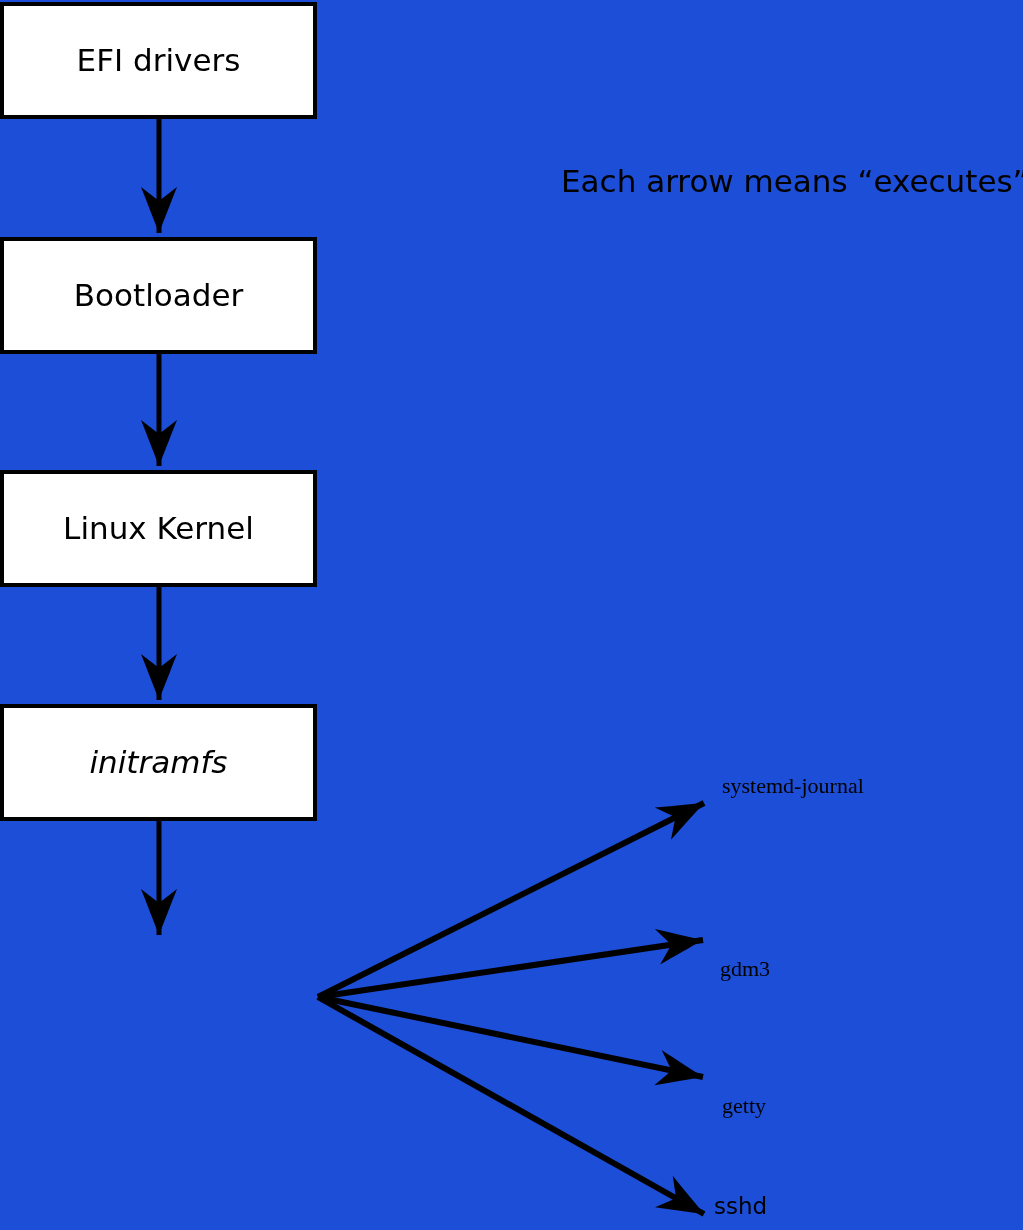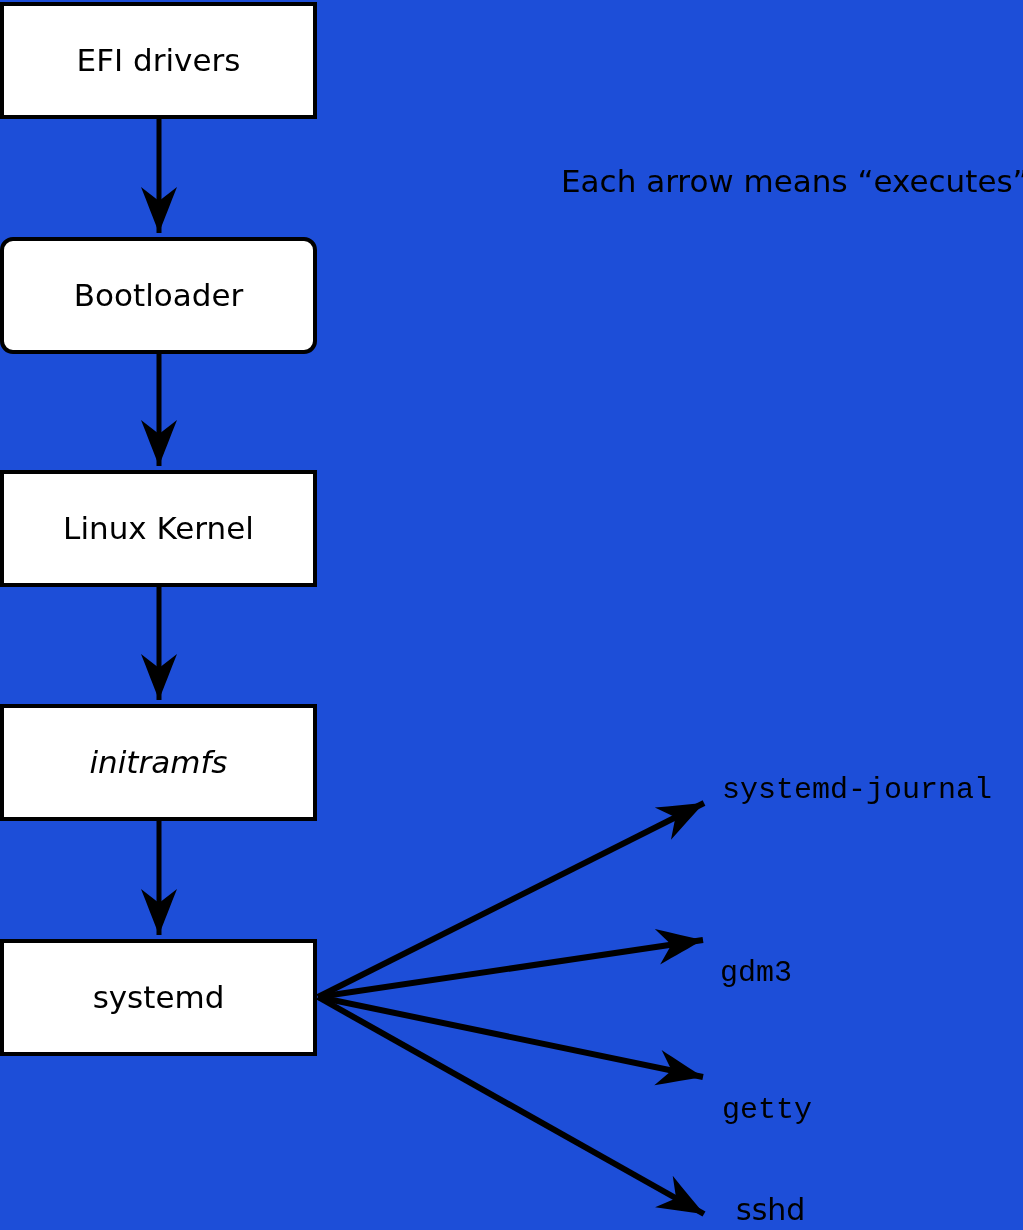--- a/index.html
+++ b/index.html
@@ -32,39 +32,39 @@
     border: 4px solid #000000;
     background: #ffffff;
     display: flex;
     align-items: center;
     justify-content: center;
     font-size: 31px;
     line-height: 1;
     white-space: nowrap;
   }
   .node-efi       { top: 2px;   }
-  .node-bootloader{ top: 237px; border-radius: 13px; }
+  .node-bootloader{ top: 237px; }
   .node-kernel    { top: 470px; text-align: center; }
   .node-initramfs { top: 704px; font-style: italic; }
   .node-systemd   { top: 939px; }
   .proc-label {
     position: absolute;
-    font-family: Liberation Mono, monospace;
-    font-size: 30px;
+    font-family: Liberation Serif, serif;
+    font-size: 22px;
     line-height: 1;
     white-space: nowrap;
   }
   .proc-journal { left: 722px; top: 775px; }
   .proc-gdm3    { left: 720px; top: 917px; margin-top: 41px; }
   .proc-getty   { left: 722px; top: 1059px; margin-top: 36px; }
   .proc-sshd {
     position: absolute;
-    left: 736px; top: 1195px;
+    left: 714px; top: 1195px;
     font-family: "DejaVu Sans", "Liberation Sans", sans-serif;
-    font-size: 30px;
+    font-size: 23px;
     line-height: 1;
     white-space: nowrap;
   }
   .note {
     position: absolute;
     left: 561px;
     top: 166px;
     font-size: 31px;
     line-height: 1;
     white-space: nowrap;
@@ -102,23 +102,20 @@
   </div>
 
   <div class="node node-kernel">
     <span>Linux Kernel</span>
   </div>
 
   <div class="node node-initramfs">
     <span>initramfs</span>
   </div>
 
-  <div class="node node-systemd">
-    <span>systemd</span>
-  </div>
 
   <div class="proc-label proc-journal">systemd-journal</div>
 
   <div class="proc-label proc-gdm3">gdm3</div>
 
   <div class="proc-label proc-getty">getty</div>
 
   <div class="proc-sshd">sshd</div>
 
   <div class="note">Each arrow means “executes”.</div>

